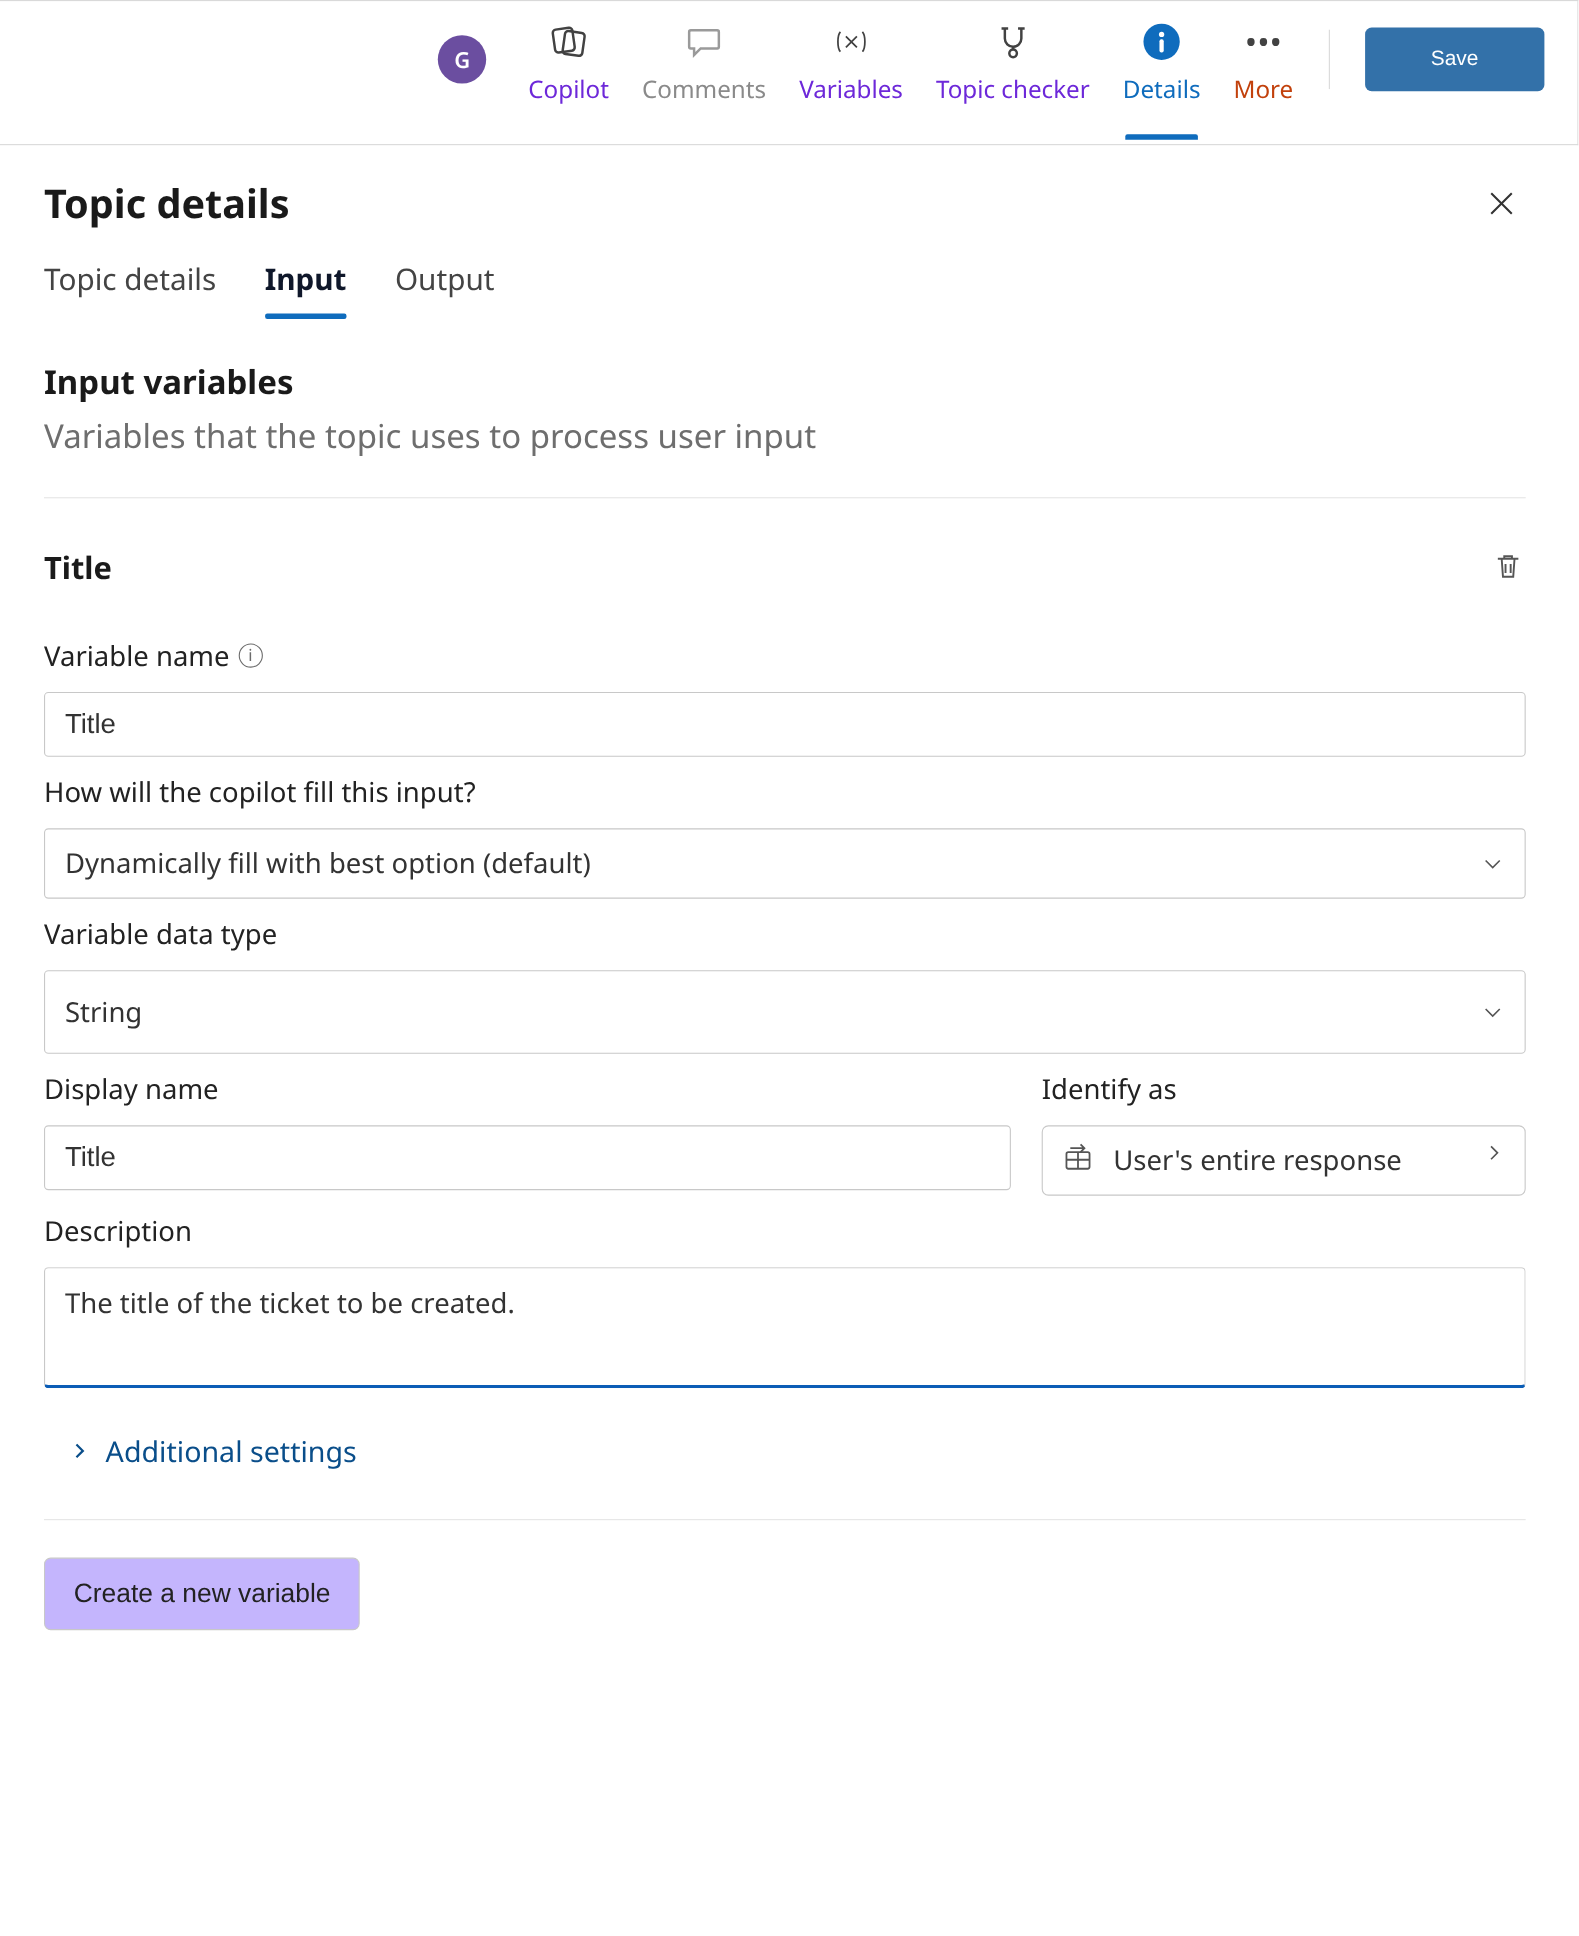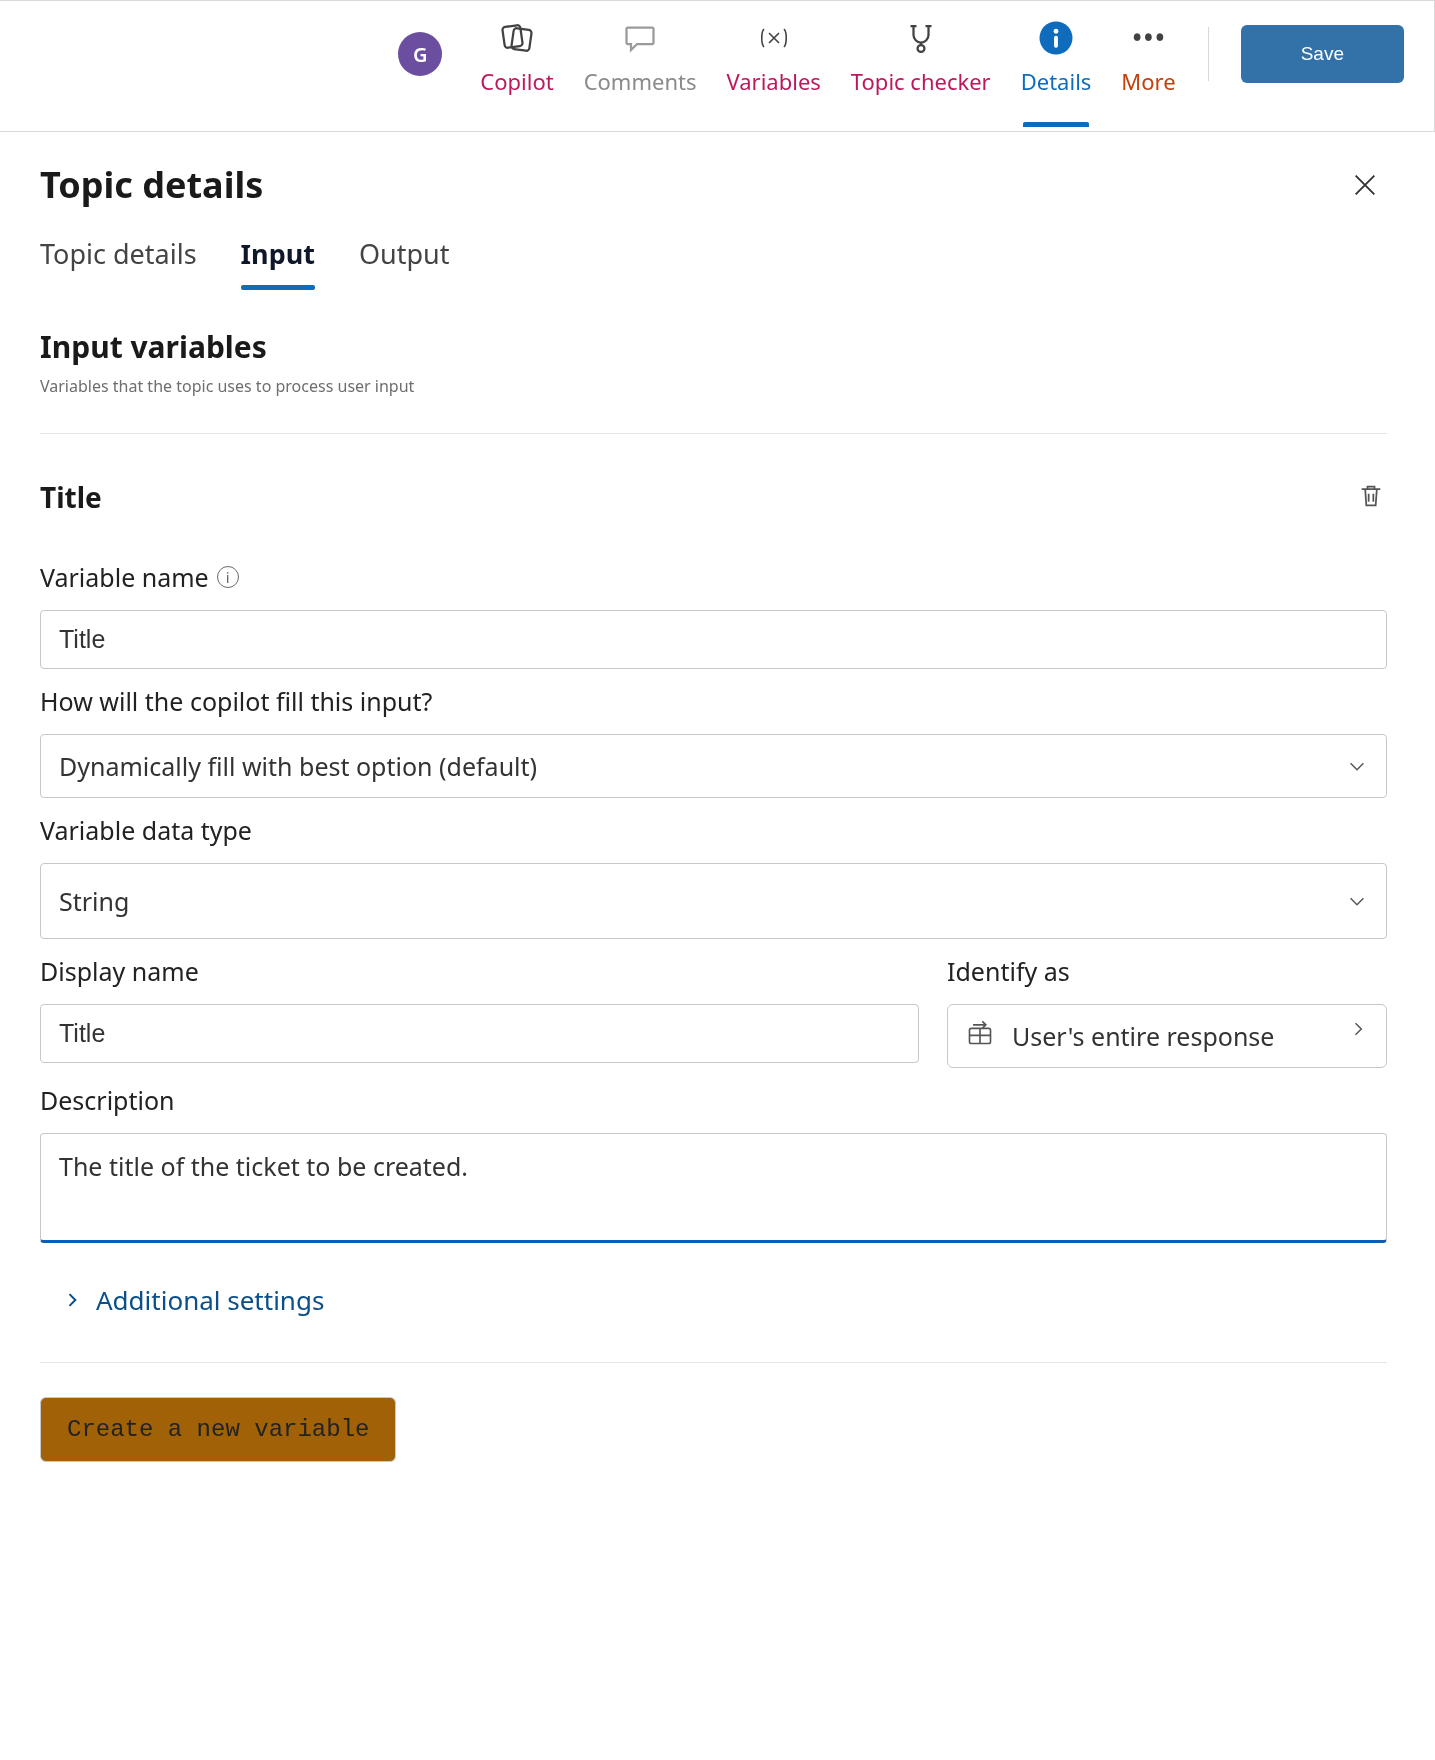--- a/index.html
+++ b/index.html
@@ -56,21 +56,21 @@
     height:110px;
     position:relative;
   }
   .tb-icon{
     height:44px;
     width:44px;
     display:flex;
     align-items:center;
     justify-content:center;
   }
-  .tb-label{ font-size:22px; color:#be185d; }
+  .tb-label{ font-size:22px; color:#6d28d9; }
   .tb-item.disabled .tb-label{ color:var(--muted2); }
   .tb-item.active .tb-label{ color:var(--accent); }
   .tb-item.active::after{
     content:"";
     position:absolute;
     left:10px; right:10px; bottom:-1px;
     height:5px;
     background:var(--accent);
     border-radius:2px 2px 0 0;
   }
@@ -122,21 +122,21 @@
   
   .tabs{
     display:flex;gap:44px;font-size:27px;color:#444;margin-bottom:36px;border-bottom:0;
   }
   .tab{padding:4px 0 18px 0;cursor:pointer;position:relative;}
   .tab.active{font-weight:700;color:#0f172a;}
   .tab.active::after{content:"";position:absolute;left:0;right:0;bottom:0;height:5px;background:var(--accent);border-radius:2px;}
 
   
   .section-title{font-size:30px;font-weight:700;margin:0 0 8px 0;}
-  .section-desc{font-size:16px;color:var(--muted);margin:2px 0 36px 0;}
+  .section-desc{font-size:30px;color:var(--muted);margin:2px 0 36px 0;}
   hr.rule{border:none;border-top:1px solid var(--border-light);margin:0 0 44px 0;}
 
   
   .var-head{display:flex;align-items:center;justify-content:space-between;margin-bottom:44px;}
   .var-title{font-size:28px;font-weight:700;}
   .trash{width:30px;height:30px;cursor:pointer;}
 
   .field{margin-bottom:15px;}
   .field-label{font-size:25px;color:#222;margin-bottom:16px;display:flex;align-items:center;gap:8px;}
   .info-icon{width:22px;height:22px;border:1.5px solid #6b6b6b;border-radius:50%;display:inline-flex;align-items:center;justify-content:center;font-size:15px;color:#6b6b6b;line-height:1;}
@@ -160,22 +160,22 @@
   .textarea-box{
     padding:16px 18px;min-height:110px;resize:none;font-family:inherit;line-height:1.35;
     border-bottom:3px solid var(--focus);
   }
 
   .additional{display:flex;align-items:center;gap:14px;color:var(--accent-dark);font-size:26px;cursor:pointer;margin:34px 0 44px 22px;}
 
   hr.rule2{border:none;border-top:1px solid var(--border-light);margin:0 0 34px 0;}
 
   .create-btn{
-    border:1px solid var(--border);background:#a16207;border-radius:6px;
-    padding:18px 26px;font-size:24px;color:#222;cursor:pointer;font-family:Liberation Mono, monospace;
+    border:1px solid var(--border);background:#c4b5fd;border-radius:6px;
+    padding:18px 26px;font-size:24px;color:#222;cursor:pointer;
   }
 
   svg{display:block;}
 </style>
 </head>
 <body>
 
 <div class="toolbar-wrap">
   <div class="toolbar">
     <div class="tb-avatar">G</div>

